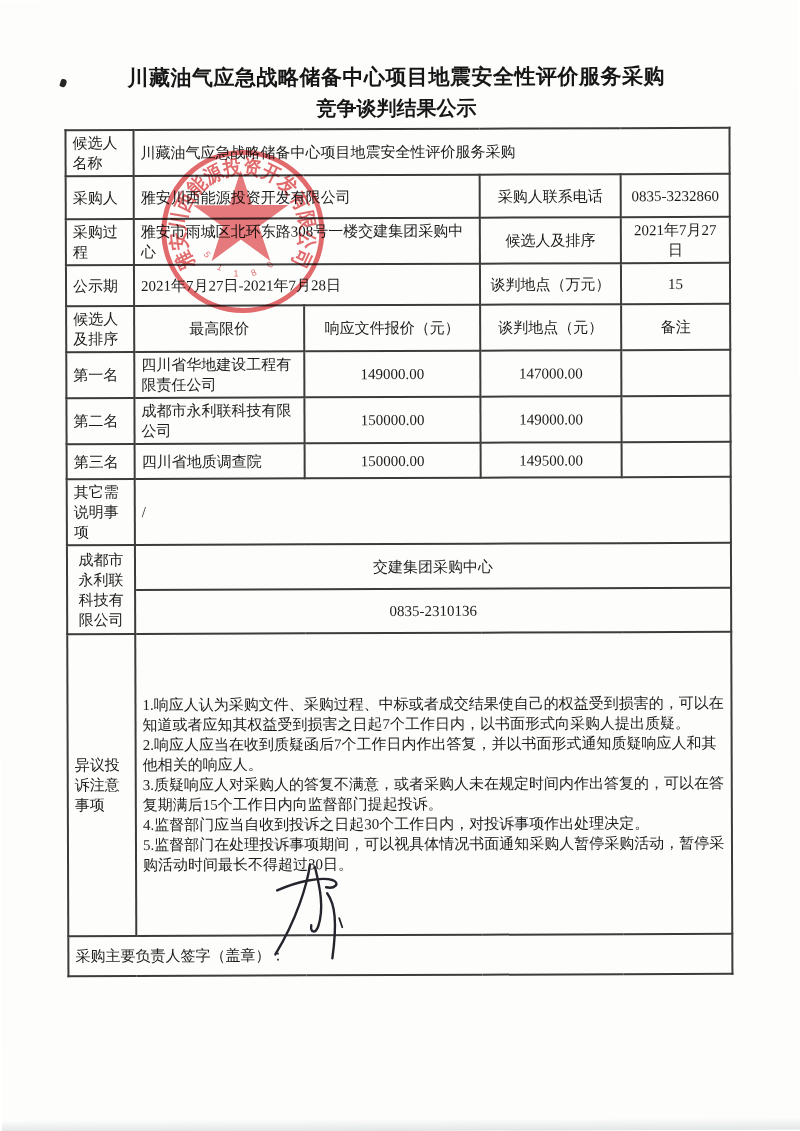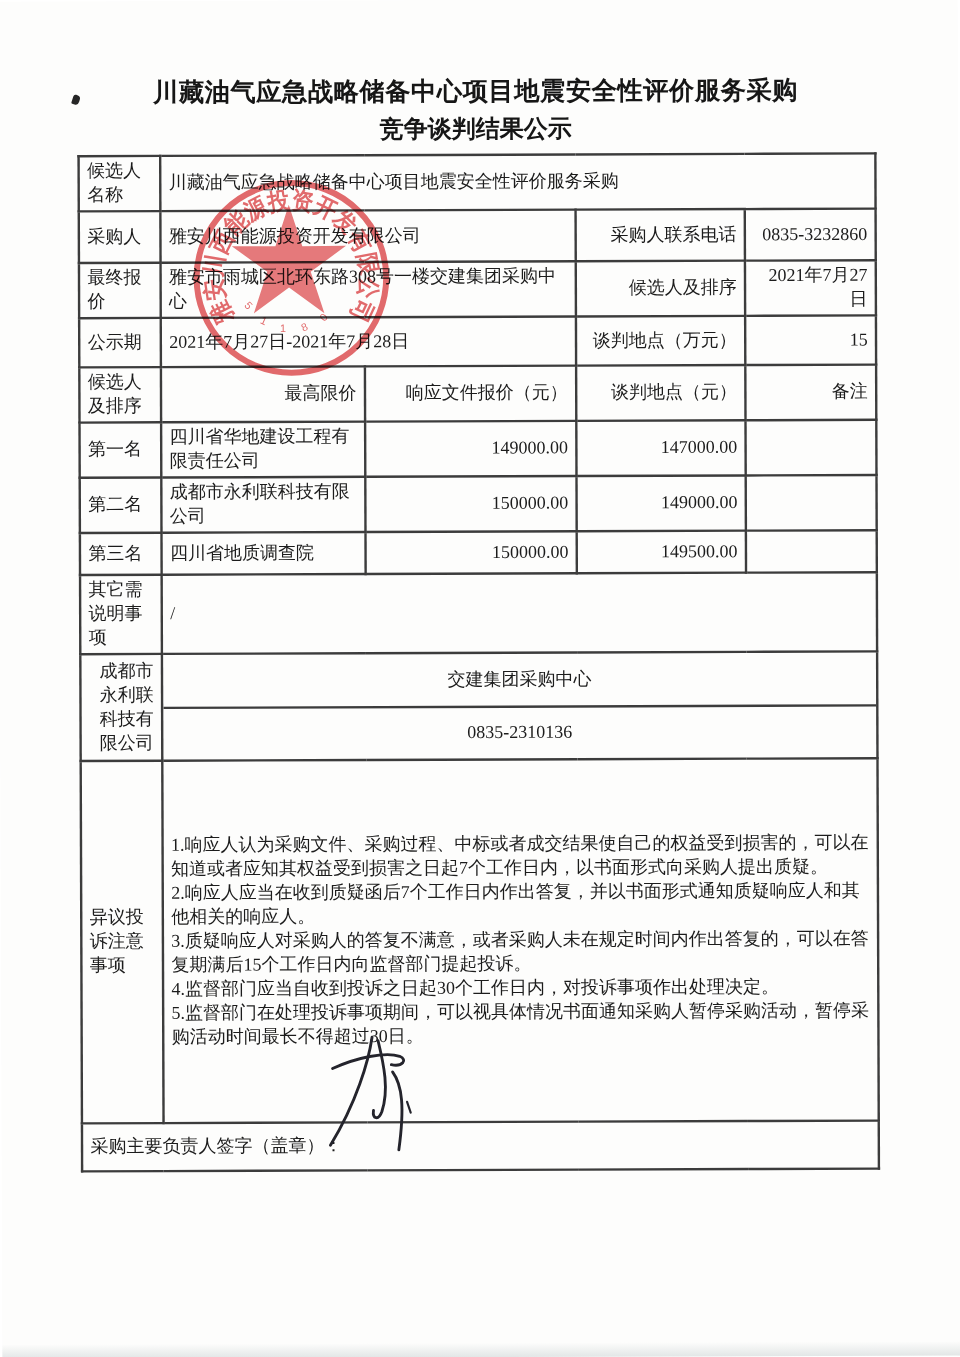--- a/index.html
+++ b/index.html
@@ -26,21 +26,21 @@
     font-size:15px;color:#1c1c1c;
   }
   table.doc td{
     border:2px solid #3c3c3c;
     padding:2px 6px;
     vertical-align:middle;
     overflow:hidden;
     line-height:20px;
   }
   td.lbl{padding:2px 3px 2px 4px;}
-  .center{text-align:right;}
+  .center{text-align:center;}
   .nopad{padding:0 !important;}
   .subcell{height:42px;display:flex;align-items:center;justify-content:center;}
   .subcell.first{height:43px;border-bottom:2px solid #3c3c3c;}
   .objection{padding:4px 8px;line-height:22px;text-align:left;}
   .objection div{margin:0;}
   .sig-row-label{font-size:15px;}
   .stamp{
     position:absolute;left:158px;top:146px;width:174px;height:174px;
     opacity:0.82;mix-blend-mode:multiply;pointer-events:none;
   }
@@ -82,21 +82,21 @@
         <td class="lbl">候选人名称</td>
         <td colspan="4">川藏油气应急战略储备中心项目地震安全性评价服务采购</td>
       </tr>
       <tr style="height:43px">
         <td class="lbl">采购人</td>
         <td colspan="2">雅安川西能源投资开发有限公司</td>
         <td class="center">采购人联系电话</td>
         <td class="center">0835-3232860</td>
       </tr>
       <tr style="height:42px">
-        <td class="lbl">最终报价</td>
+        <td class="lbl">采购过程</td>
         <td colspan="2">雅安市雨城区北环东路308号一楼交建集团采购中心</td>
         <td class="center">候选人及排序</td>
         <td class="center">2021年7月27日</td>
       </tr>
       <tr style="height:41px">
         <td class="lbl">公示期</td>
         <td colspan="2">2021年7月27日-2021年7月28日</td>
         <td class="center">谈判地点（万元）</td>
         <td class="center">15</td>
       </tr>

